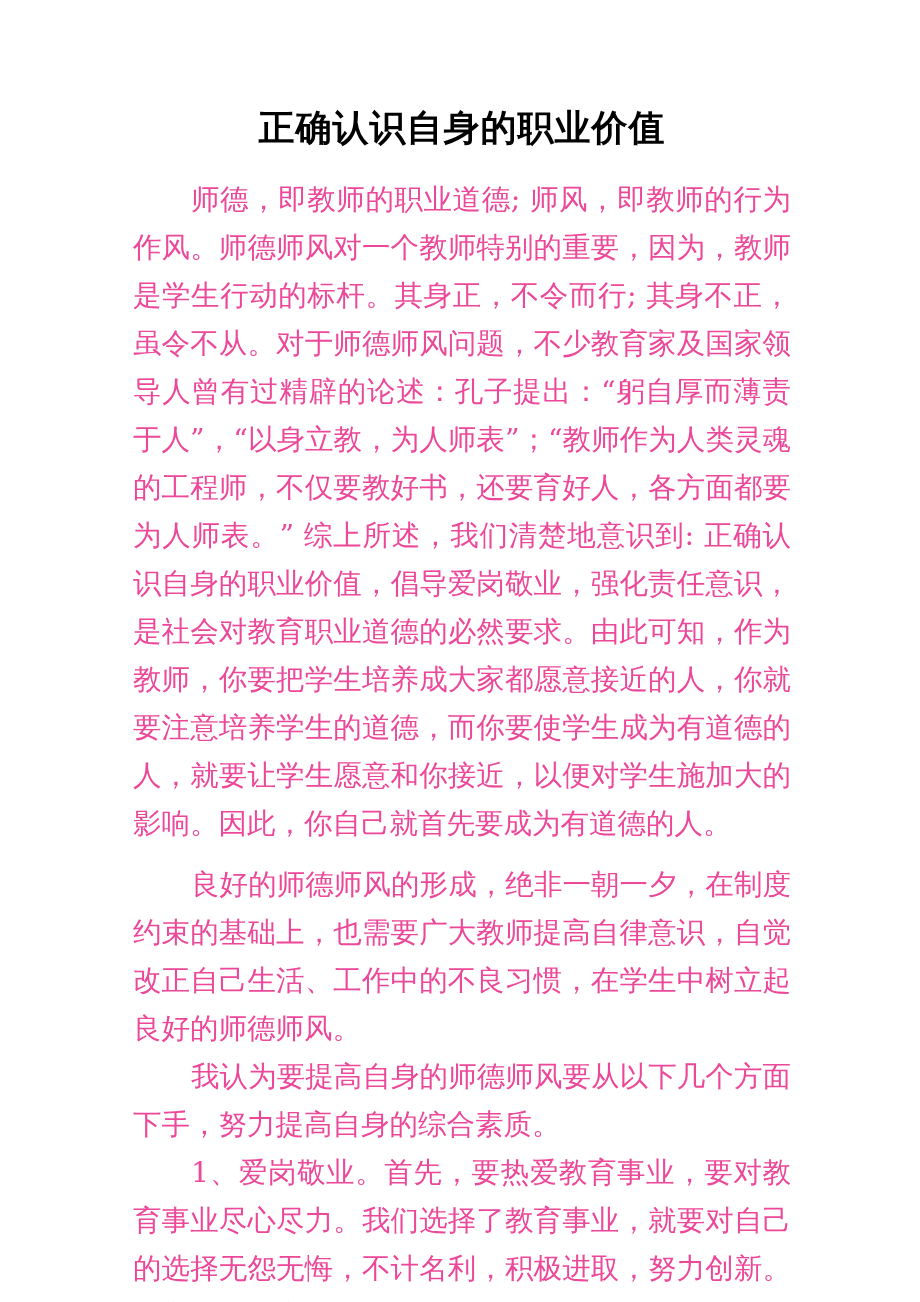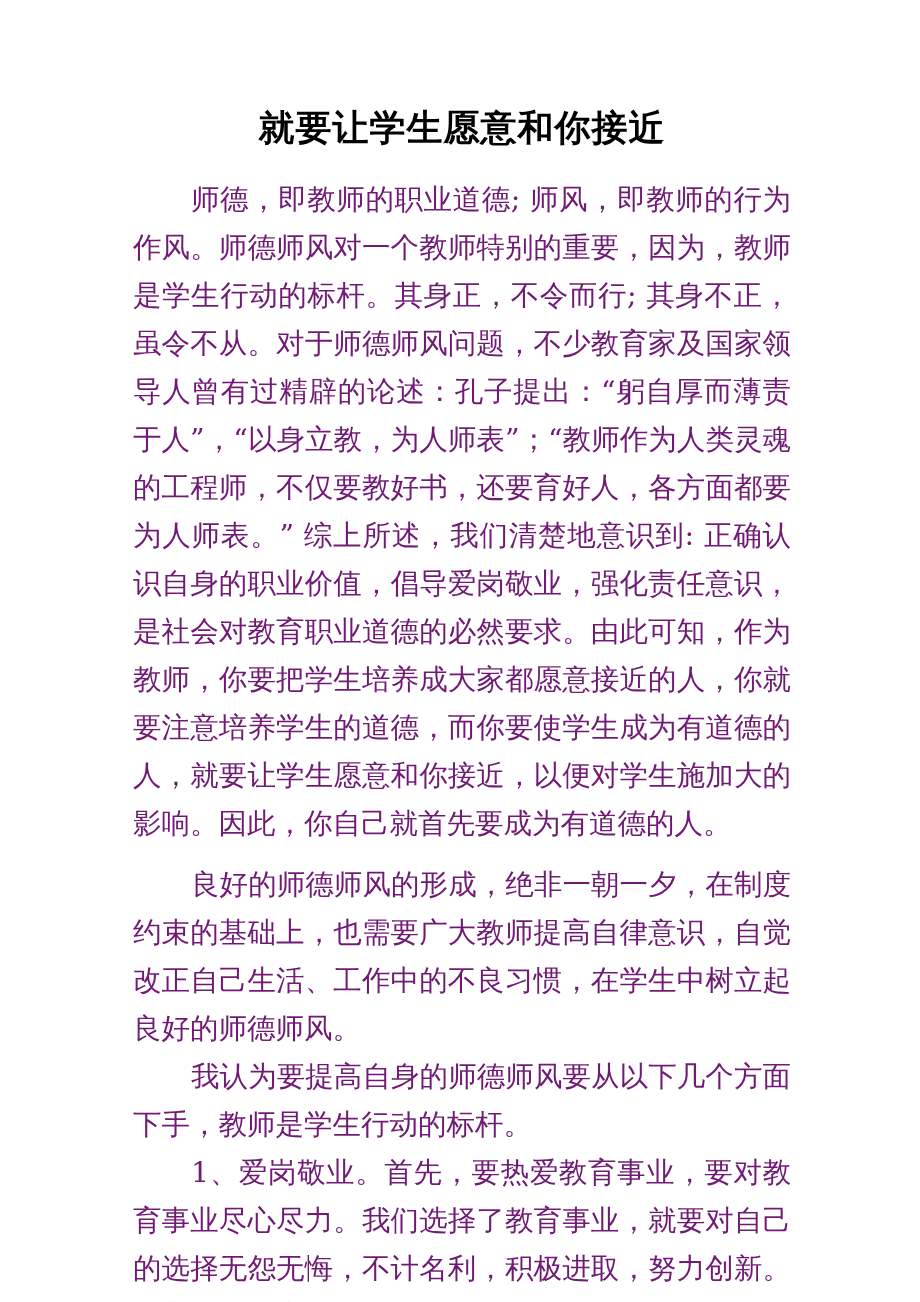--- a/index.html
+++ b/index.html
@@ -42,21 +42,21 @@
     white-space: nowrap;
   }
   .body-text {
     margin: 0;
     font-size: 28.5px;
     line-height: 48px;
     text-align: justify;
     text-justify: inter-ideograph;
     text-align-last: left;
     letter-spacing: 0px;
-    color: #701a75;
+    color: #ec4899;
     word-break: break-all;
   }
   .body-text.indent {
     text-indent: 58px;
   }
   .para-block {
     margin: 0;
     padding: 0;
   }
   #p-intro { padding-top: 26px; }
@@ -74,32 +74,32 @@
   }
 </style>
 </head>
 <body>
 
 <div class="page">
   <div class="clip-guard"></div>
 
   <div class="content">
 
-    <h1 class="doc-title">就要让学生愿意和你接近</h1>
+    <h1 class="doc-title">正确认识自身的职业价值</h1>
 
     <div class="para-block" id="p-intro">
       <p class="body-text indent">师德，即教师的职业道德; 师风，即教师的行为作风。师德师风对一个教师特别的重要，因为，教师是学生行动的标杆。其身正，不令而行; 其身不正，虽令不从。对于师德师风问题，不少教育家及国家领导人曾有过精辟的论述：孔子提出：“躬自厚而薄责于人”，“以身立教，为人师表”；“教师作为人类灵魂的工程师，不仅要教好书，还要育好人，各方面都要为人师表。” 综上所述，我们清楚地意识到: 正确认识自身的职业价值，倡导爱岗敬业，强化责任意识，是社会对教育职业道德的必然要求。由此可知，作为教师，你要把学生培养成大家都愿意接近的人，你就要注意培养学生的道德，而你要使学生成为有道德的人，就要让学生愿意和你接近，以便对学生施加大的影响。因此，你自己就首先要成为有道德的人。</p>
     </div>
 
     <div class="para-block" id="p-formation">
       <p class="body-text indent">良好的师德师风的形成，绝非一朝一夕，在制度约束的基础上，也需要广大教师提高自律意识，自觉改正自己生活、工作中的不良习惯，在学生中树立起良好的师德师风。</p>
     </div>
 
     <div class="para-block" id="p-approach">
-      <p class="body-text indent">我认为要提高自身的师德师风要从以下几个方面下手，教师是学生行动的标杆。</p>
+      <p class="body-text indent">我认为要提高自身的师德师风要从以下几个方面下手，努力提高自身的综合素质。</p>
     </div>
 
     <div class="para-block" id="p-item1">
       <p class="body-text indent">1、爱岗敬业。首先，要热爱教育事业，要对教育事业尽心尽力。我们选择了教育事业，就要对自己的选择无怨无悔，不计名利，积极进取，努力创新。尽心尽责地完成每一项教学任务，不求最好，但求更好。只有这样学生才能受到老师的影响而努力学习，不断进取。</p>
     </div>
 
   </div>
 </div>
 
 </body></html>

